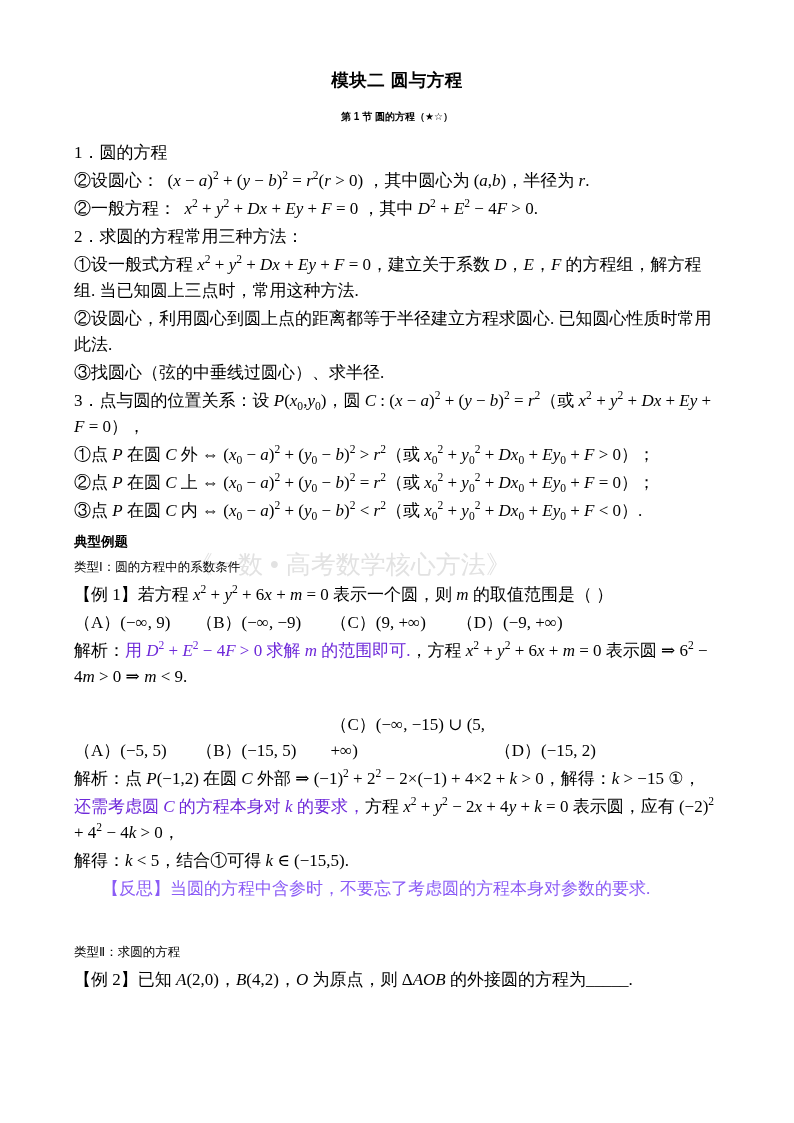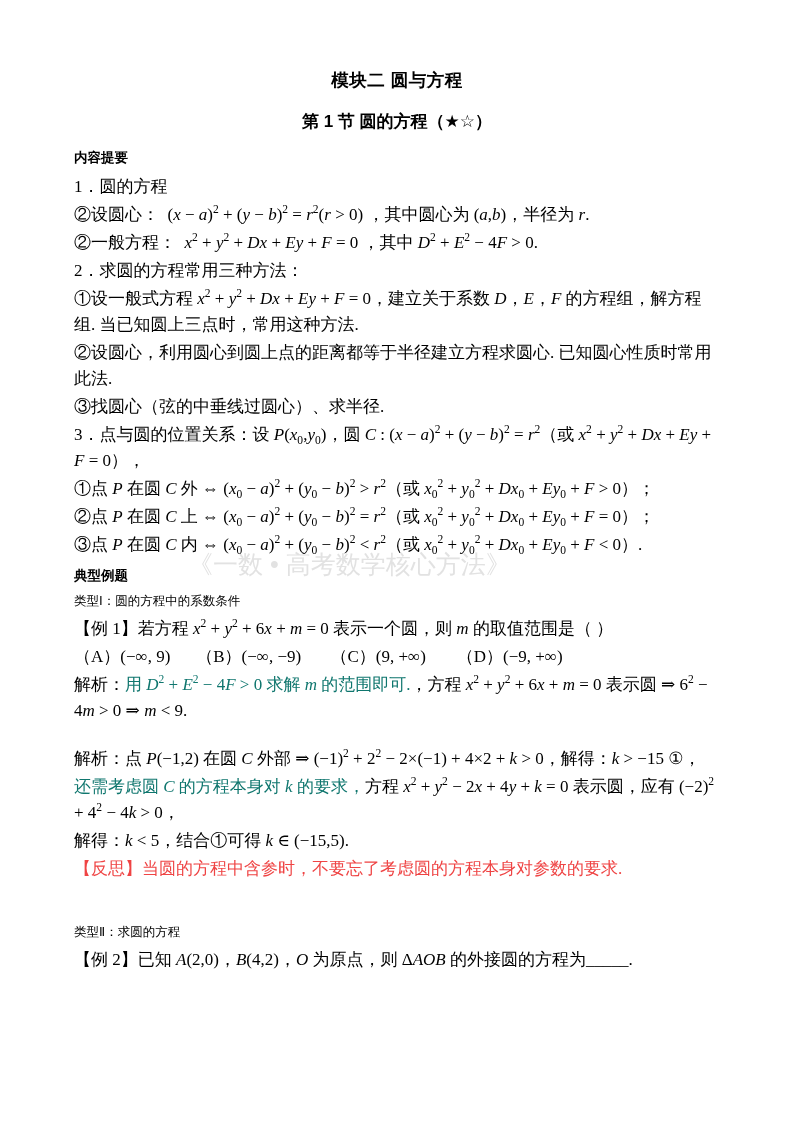--- a/index.html
+++ b/index.html
@@ -32,21 +32,21 @@
     text-align: center;
     font-weight: bold;
     font-size: 17.5px;
     letter-spacing: 0.5px;
     margin: 0 0 18px 0;
     font-family: "Liberation Sans", "DejaVu Sans", sans-serif;
   }
   .title-sub {
     text-align: center;
     font-weight: bold;
-    font-size: 17px;
+    font-size: 10px;
     margin: 0 0 16px 0;
     font-family: "Liberation Sans", "DejaVu Sans", sans-serif;
   }
   .sec-head {
     font-weight: bold;
     font-size: 13.5px;
     margin: 9px 0 7px 0;
     font-family: "Liberation Sans", "DejaVu Sans", sans-serif;
   }
   .sec-head-sm {
@@ -57,22 +57,22 @@
   }
   .line {
     font-size: 17px;
     line-height: 26px;
     margin: 0 0 2px 0;
     white-space: normal;
   }
   .mi { font-style: italic; font-family: "Liberation Serif", serif; }
   sup { font-size: 0.68em; vertical-align: super; line-height: 0; }
   sub { font-size: 0.68em; vertical-align: sub; line-height: 0; }
-  .blue { color: #0f766e; }
-  .teal { color: #ef4444; }
+  .blue { color: #6d28d9; }
+  .teal { color: #8b5cf6; margin-left: 28px; }
   .watermark {
     position: absolute;
     left: 188px;
     top: 548px;
     font-size: 25px;
     color: #e2e2e2;
     font-family: "Liberation Sans", "DejaVu Sans", sans-serif;
     white-space: nowrap;
     pointer-events: none;
     z-index: 0;
@@ -87,21 +87,20 @@
 
 <div class="page">
 
   <div class="watermark">《一数 • 高考数学核心方法》</div>
 
   <div class="content layer">
 
     <div class="title-main">模块二  圆与方程</div>
     <div class="title-sub">第 1 节  圆的方程（★☆）</div>
 
-    <div class="sec-head">内容提要</div>
 
     <div class="line">1．圆的方程</div>
 
     <div class="line">
       <span>②设圆心：</span>
       <span>&nbsp;(<span class="mi">x</span> − <span class="mi">a</span>)<sup>2</sup> + (<span class="mi">y</span> − <span class="mi">b</span>)<sup>2</sup> = <span class="mi">r</span><sup>2</sup>(<span class="mi">r</span> &gt; 0)</span>
       <span>，其中圆心为 (<span class="mi">a</span>,<span class="mi">b</span>)，半径为 <span class="mi">r</span>.</span>
     </div>
 
     <div class="line">
@@ -140,20 +139,26 @@
     </div>
 
     <div class="line">
       <span>解析：</span><span class="blue">用 <span class="mi">D</span><sup>2</sup> + <span class="mi">E</span><sup>2</sup> − 4<span class="mi">F</span> &gt; 0 求解 <span class="mi">m</span> 的范围即可.</span>，方程 <span class="mi">x</span><sup>2</sup> + <span class="mi">y</span><sup>2</sup> + 6<span class="mi">x</span> + <span class="mi">m</span> = 0 表示圆 ⇒ 6<sup>2</sup> − 4<span class="mi">m</span> &gt; 0 ⇒ <span class="mi">m</span> &lt; 9.
     </div>
 
 
     <div class="gap-lg"></div>
 
 
+    <div class="line opts">
+      <span style="width:118px">（A）(−5, 5)</span>
+      <span style="width:130px">（B）(−15, 5)</span>
+      <span style="width:160px">（C）(−∞, −15) ∪ (5, +∞)</span>
+      <span>（D）(−15, 2)</span>
+    </div>
 
     <div class="line">
       <span>解析：</span>点 <span class="mi">P</span>(−1,2) 在圆 <span class="mi">C</span> 外部 ⇒ (−1)<sup>2</sup> + 2<sup>2</sup> − 2×(−1) + 4×2 + <span class="mi">k</span> &gt; 0，解得：<span class="mi">k</span> &gt; −15  ①，
     </div>
 
     <div class="line">
       <span class="blue">还需考虑圆 <span class="mi">C</span> 的方程本身对 <span class="mi">k</span> 的要求，</span>方程 <span class="mi">x</span><sup>2</sup> + <span class="mi">y</span><sup>2</sup> − 2<span class="mi">x</span> + 4<span class="mi">y</span> + <span class="mi">k</span> = 0 表示圆，应有 (−2)<sup>2</sup> + 4<sup>2</sup> − 4<span class="mi">k</span> &gt; 0，
     </div>
 
     <div class="line">解得：<span class="mi">k</span> &lt; 5，结合①可得 <span class="mi">k</span> ∈ (−15,5).</div>

